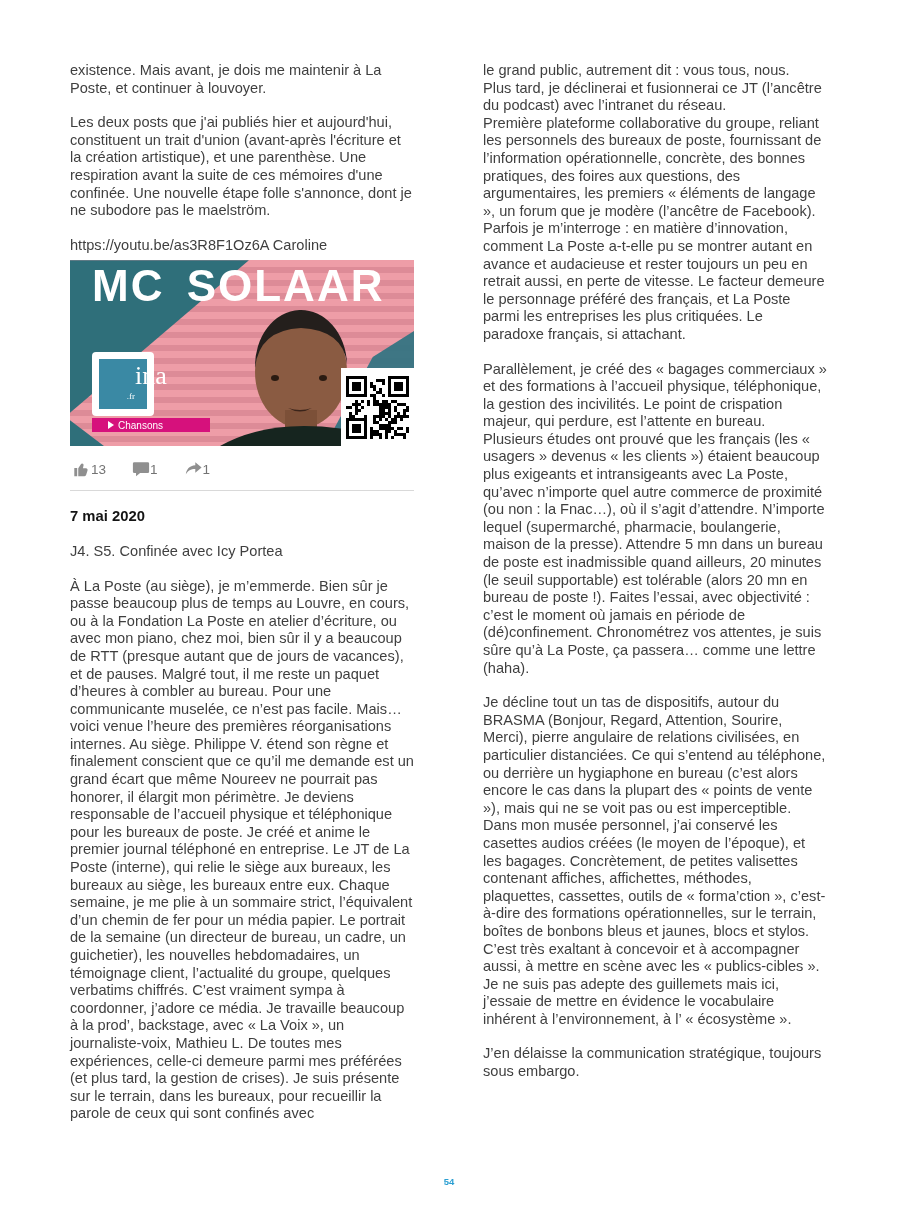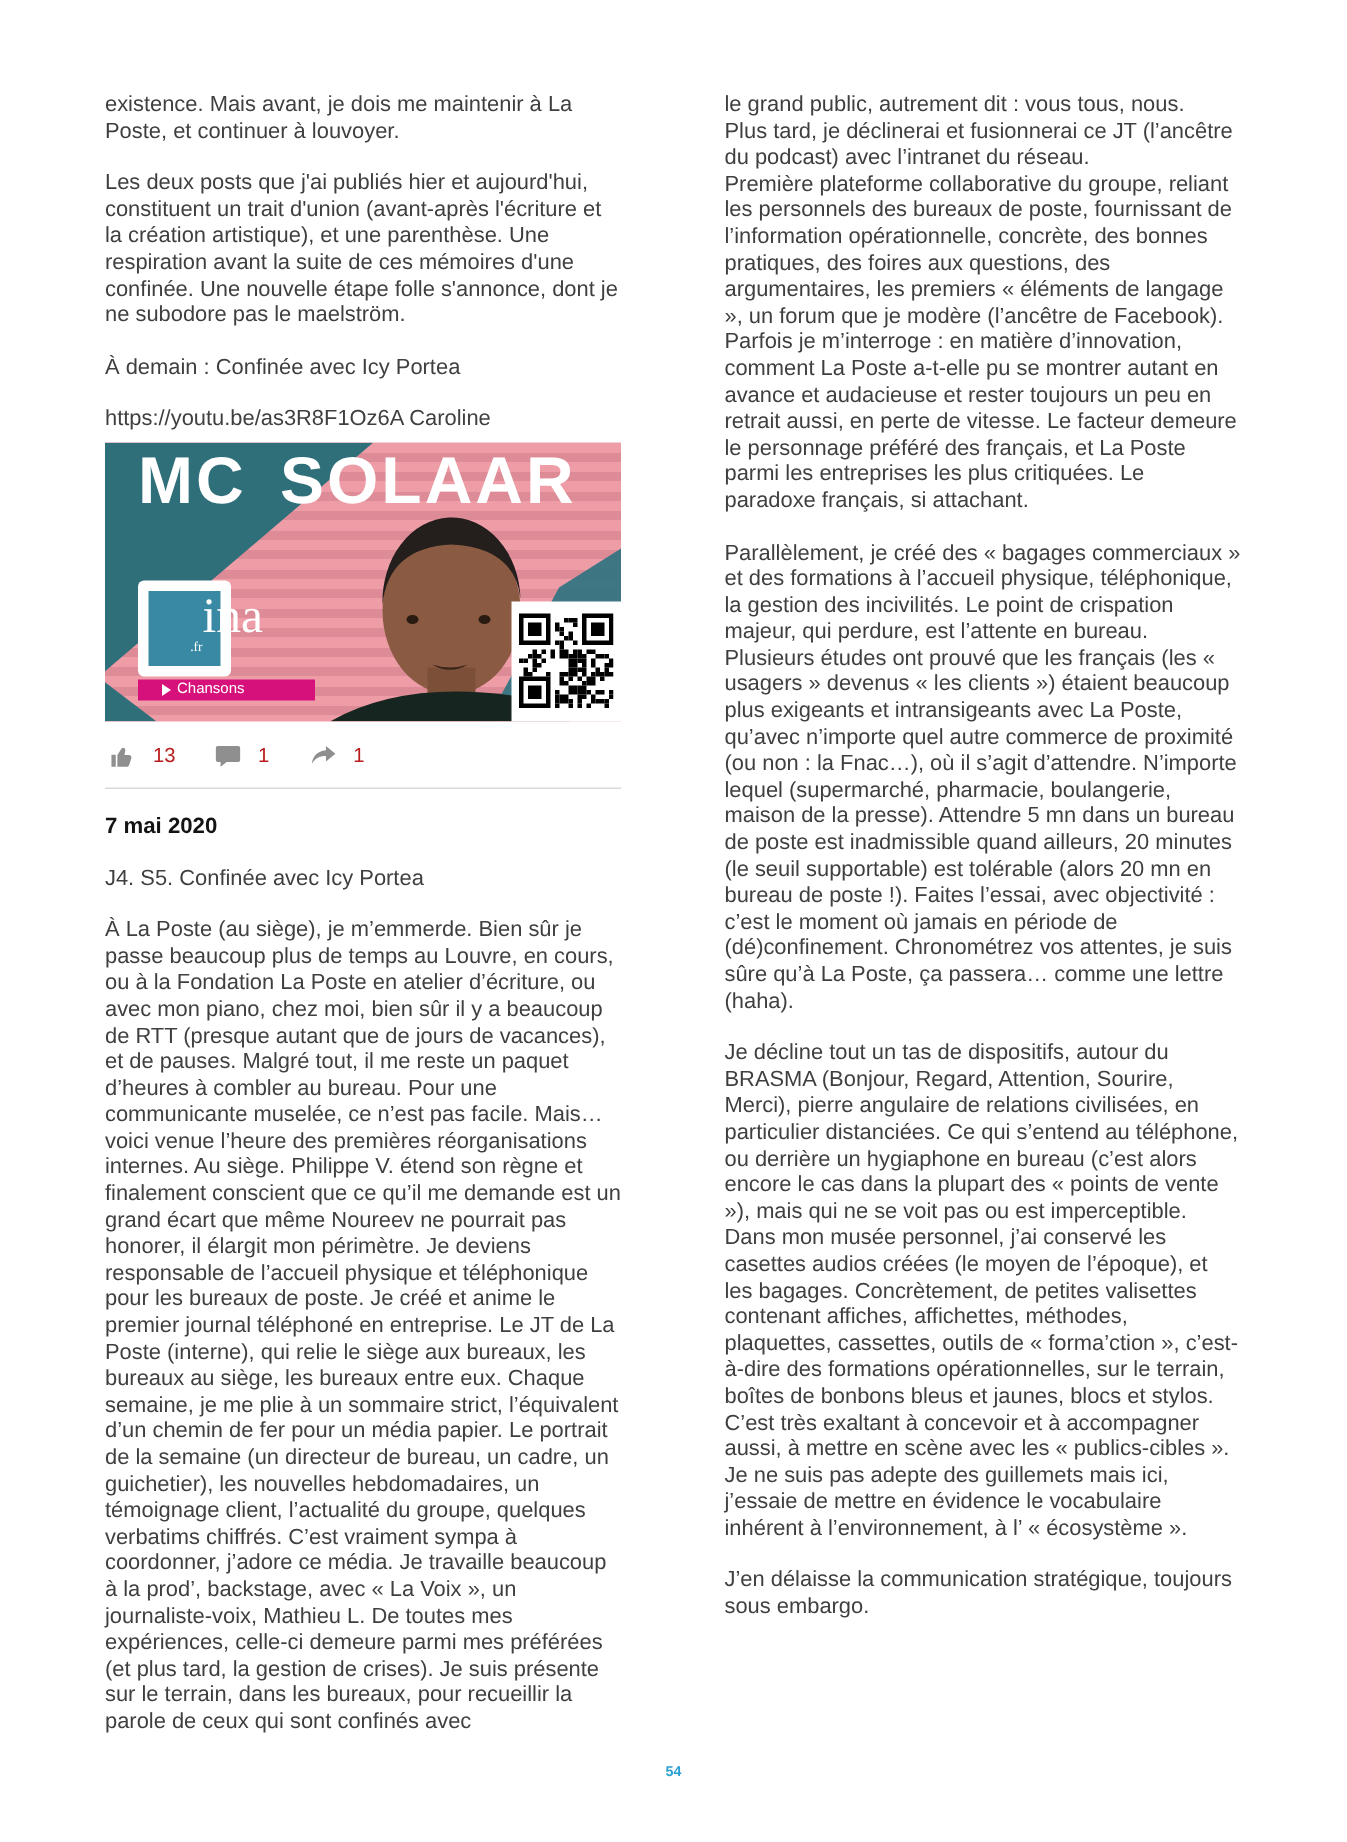--- a/index.html
+++ b/index.html
@@ -32,51 +32,50 @@
   
   .ina{position:absolute;left:22px;bottom:14px;width:62px;}
   .ina-card{
     background:#ffffff;border-radius:4px;width:62px;height:64px;
     display:flex;align-items:center;justify-content:center;
   }
   .ina-sq{
     width:48px;height:50px;background:#3a89a4;color:#fff;text-align:center;
     font-family:"Liberation Serif", serif;
   }
-  .ina-main{display:block;font-size:33px;line-height:30px;margin-top:2px;margin-left:36px;}
+  .ina-main{display:block;font-size:26px;line-height:30px;margin-top:2px;margin-left:36px;}
   .ina-fr{display:block;font-size:9px;text-align:right;padding-right:12px;line-height:10px;}
   .ina-badge{
     margin-top:2px;background:#d6117c;color:#fff;font-size:10px;height:14px;
     display:flex;align-items:center;gap:4px;padding:0 16px;width:86px;
   }
   .play-tri{
     width:0;height:0;border-left:6px solid #ffffff;
     border-top:4px solid transparent;border-bottom:4px solid transparent;
     flex:0 0 auto;
   }
   .qr-wrap{position:absolute;right:0;bottom:-2px;background:#ffffff;padding:5px;}
   
   .stats{display:flex;align-items:center;gap:26px;margin:0 0 10px 2px;height:22px;}
-  .stat{display:flex;align-items:center;gap:11px;color:#b91c1c;font-size:13.5px;}
+  .stat{display:flex;align-items:center;color:#737373;font-size:13.5px;}
   .stat svg{display:block;fill:#8f8f8f;}
   .divider{border:none;border-top:1px solid #d9d9d9;margin:0 0 17px 0;}
   .page-number{
     position:absolute;left:0;right:0;top:1176px;text-align:center;
     color:#2b9fd2;font-size:9.5px;font-weight:bold;
   }
 </style>
 </head>
 <body>
 
 <div class="page">
 
   <div class="col col-left">
     <p>existence. Mais avant, je dois me maintenir à La Poste, et continuer à louvoyer.</p>
     <p>Les deux posts que j'ai publiés hier et aujourd'hui, constituent un trait d'union (avant-après l'écriture et la création artistique), et une parenthèse. Une respiration avant la suite de ces mémoires d'une confinée. Une nouvelle étape folle s'annonce, dont je ne subodore pas le maelström.</p>
-    <p>À demain : Confinée avec Icy Portea</p>
     <p class="linkline">https://youtu.be/as3R8F1Oz6A Caroline</p>
 
     <div class="thumb">
       <div class="tri tri-tl"></div>
       <div class="tri tri-r"></div>
       <div class="tri tri-bl"></div>
       <svg class="face" width="344" height="186" viewBox="0 0 344 186">
         <ellipse cx="231" cy="112" rx="46" ry="56" fill="#8a5b42"></ellipse>
         <path d="M185 108 a46 56 0 0 1 92 -4 q-4 -34 -46 -36 q-42 2 -46 40 Z" fill="#241f1c"></path>
         <rect x="215" y="150" width="32" height="22" fill="#7c5038"></rect>

